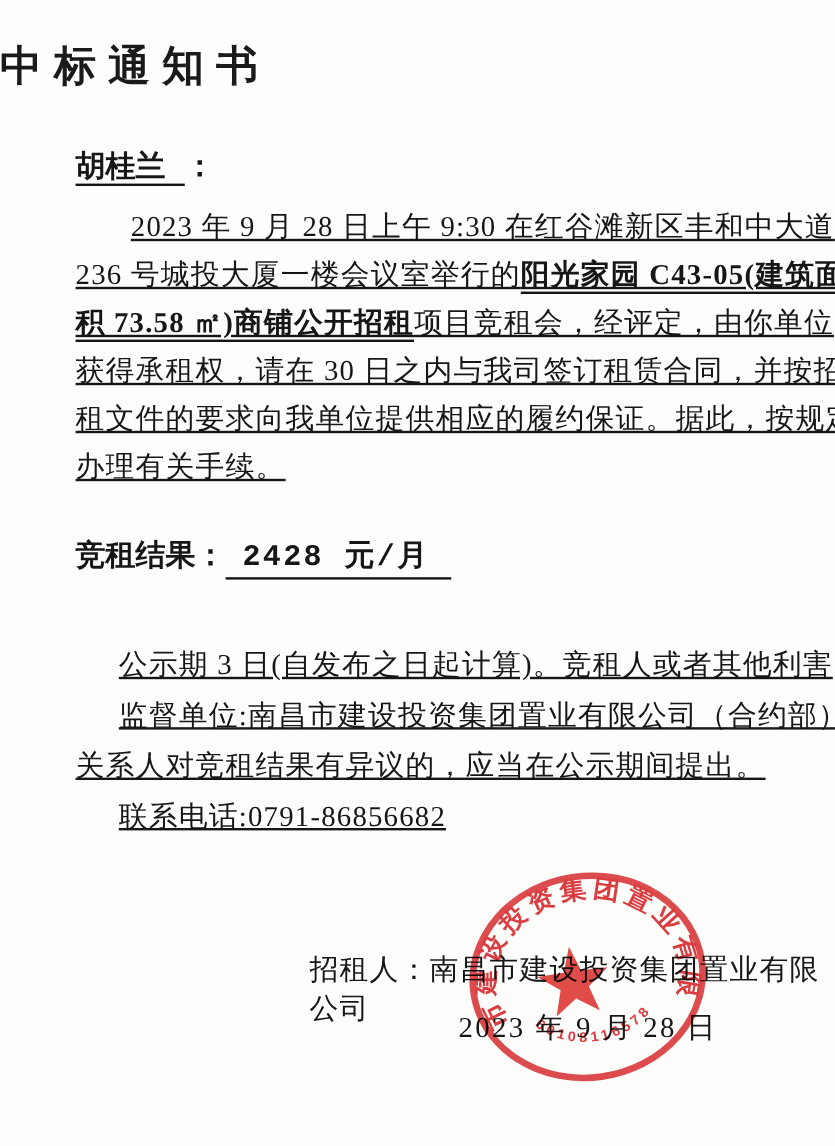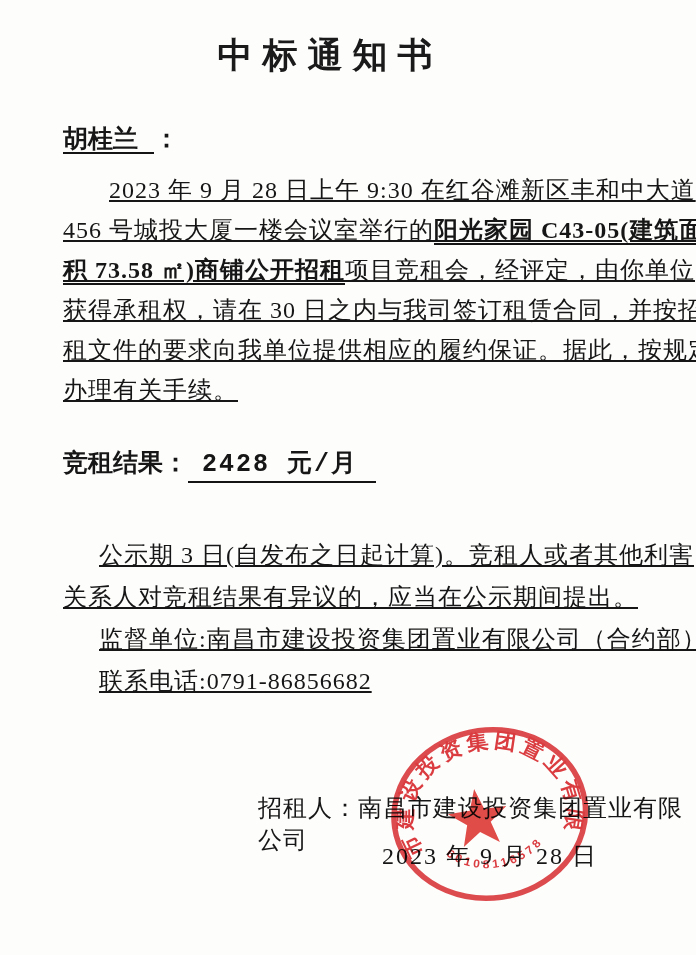--- a/index.html
+++ b/index.html
@@ -10,21 +10,20 @@
   .page{
     position:relative;
     width:696px;height:955px;
     margin:0 auto;
     background:#fdfdfc;
     color:#161616;
     overflow:hidden;
   }
   .doc-title{
     position:absolute;top:32px;left:0;width:660px;
-    text-align:center;
     font-size:35px;font-weight:700;
     letter-spacing:10px;
     color:#1a1a1a;
   }
   .salutation{
     position:absolute;top:122px;left:63px;
     font-size:25px;font-weight:700;
   }
   .salutation .name{
     border-bottom:2px solid #141414;
@@ -85,33 +84,33 @@
 <body>
 
 <div class="page">
 
   <div class="doc-title">中标通知书</div>
 
   <div class="salutation"><span class="name">胡桂兰</span><span>：</span></div>
 
   <div class="body-text p1">
     <div class="line"><span class="indent"></span><span>2023 年 9 月 28 日上午 9:30 在红谷滩新区丰和中大道</span></div>
-    <div class="line"><span>456 号城投大厦一楼会议室举行的</span><span class="ul">阳光家园 C43-05(建筑面</span></div>
+    <div class="line"><span>236 号城投大厦一楼会议室举行的</span><span class="ul">阳光家园 C43-05(建筑面</span></div>
     <div class="line"><span class="ul">积 73.58 ㎡)商铺公开招租</span><span>项目竞租会，经评定，由你单位</span></div>
     <div class="line"><span>获得承租权，请在 30 日之内与我司签订租赁合同，并按招</span></div>
     <div class="line"><span>租文件的要求向我单位提供相应的履约保证。据此，按规定</span></div>
     <div class="line left"><span>办理有关手续。</span></div>
   </div>
 
   <div class="result-line"><span class="label">竞租结果：</span><span class="value">2428 元/月</span></div>
 
   <div class="body-text notice">
     <div class="line"><span class="indent-s"></span><span>公示期 3 日(自发布之日起计算)。竞租人或者其他利害</span></div>
+    <div class="line left"><span class="indent-s"></span><span>监督单位:南昌市建设投资集团置业有限公司（合约部）</span></div>
     <div class="line left"><span>关系人对竞租结果有异议的，应当在公示期间提出。</span></div>
-    <div class="line left"><span class="indent-s"></span><span>监督单位:南昌市建设投资集团置业有限公司（合约部）</span></div>
     <div class="line left"><span class="indent-s"></span><span>联系电话:0791-86856682</span></div>
   </div>
 
   <div class="sig-lessor">招租人：南昌市建设投资集团置业有限公司</div>
   <div class="sig-date">2023 年 9 月 28 日</div>
 
   <div class="stamp">
     <svg viewBox="0 0 214 204" xmlns="http://www.w3.org/2000/svg">
       <defs>
         <path id="arcCompany" d="M 33.7 122.6 A 78 66 0 1 1 180.3 122.6" fill="none"></path>

